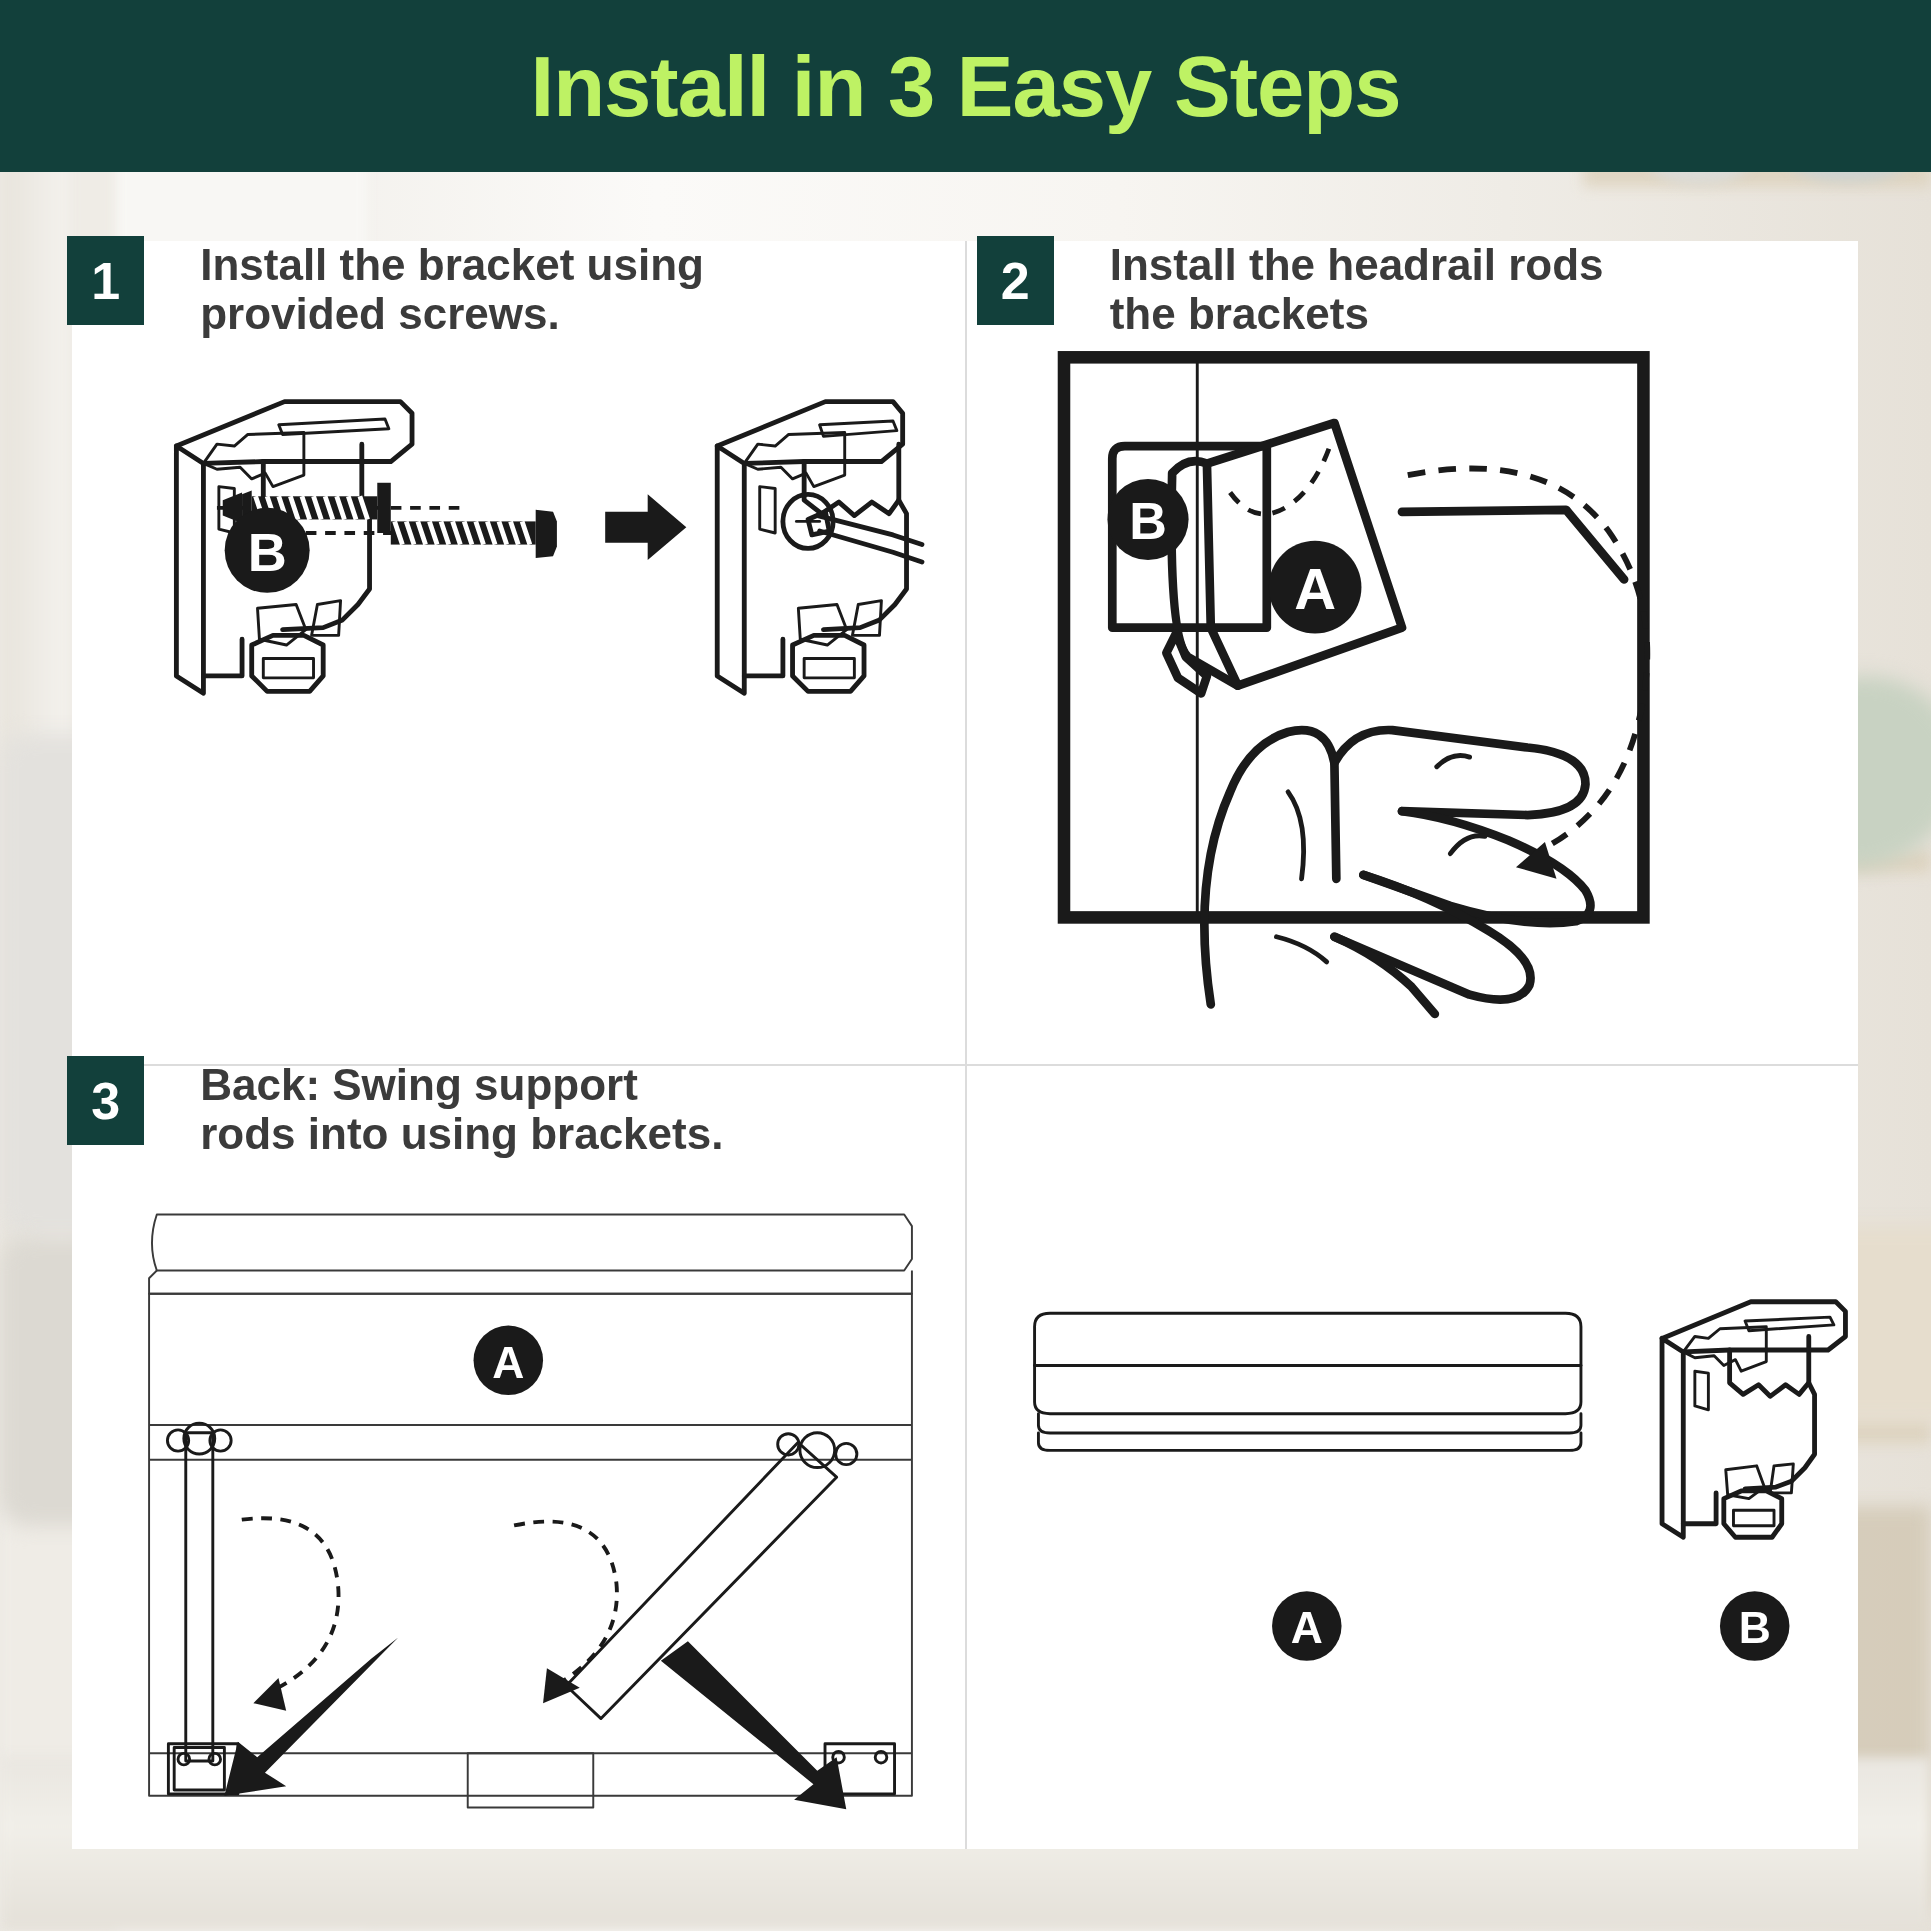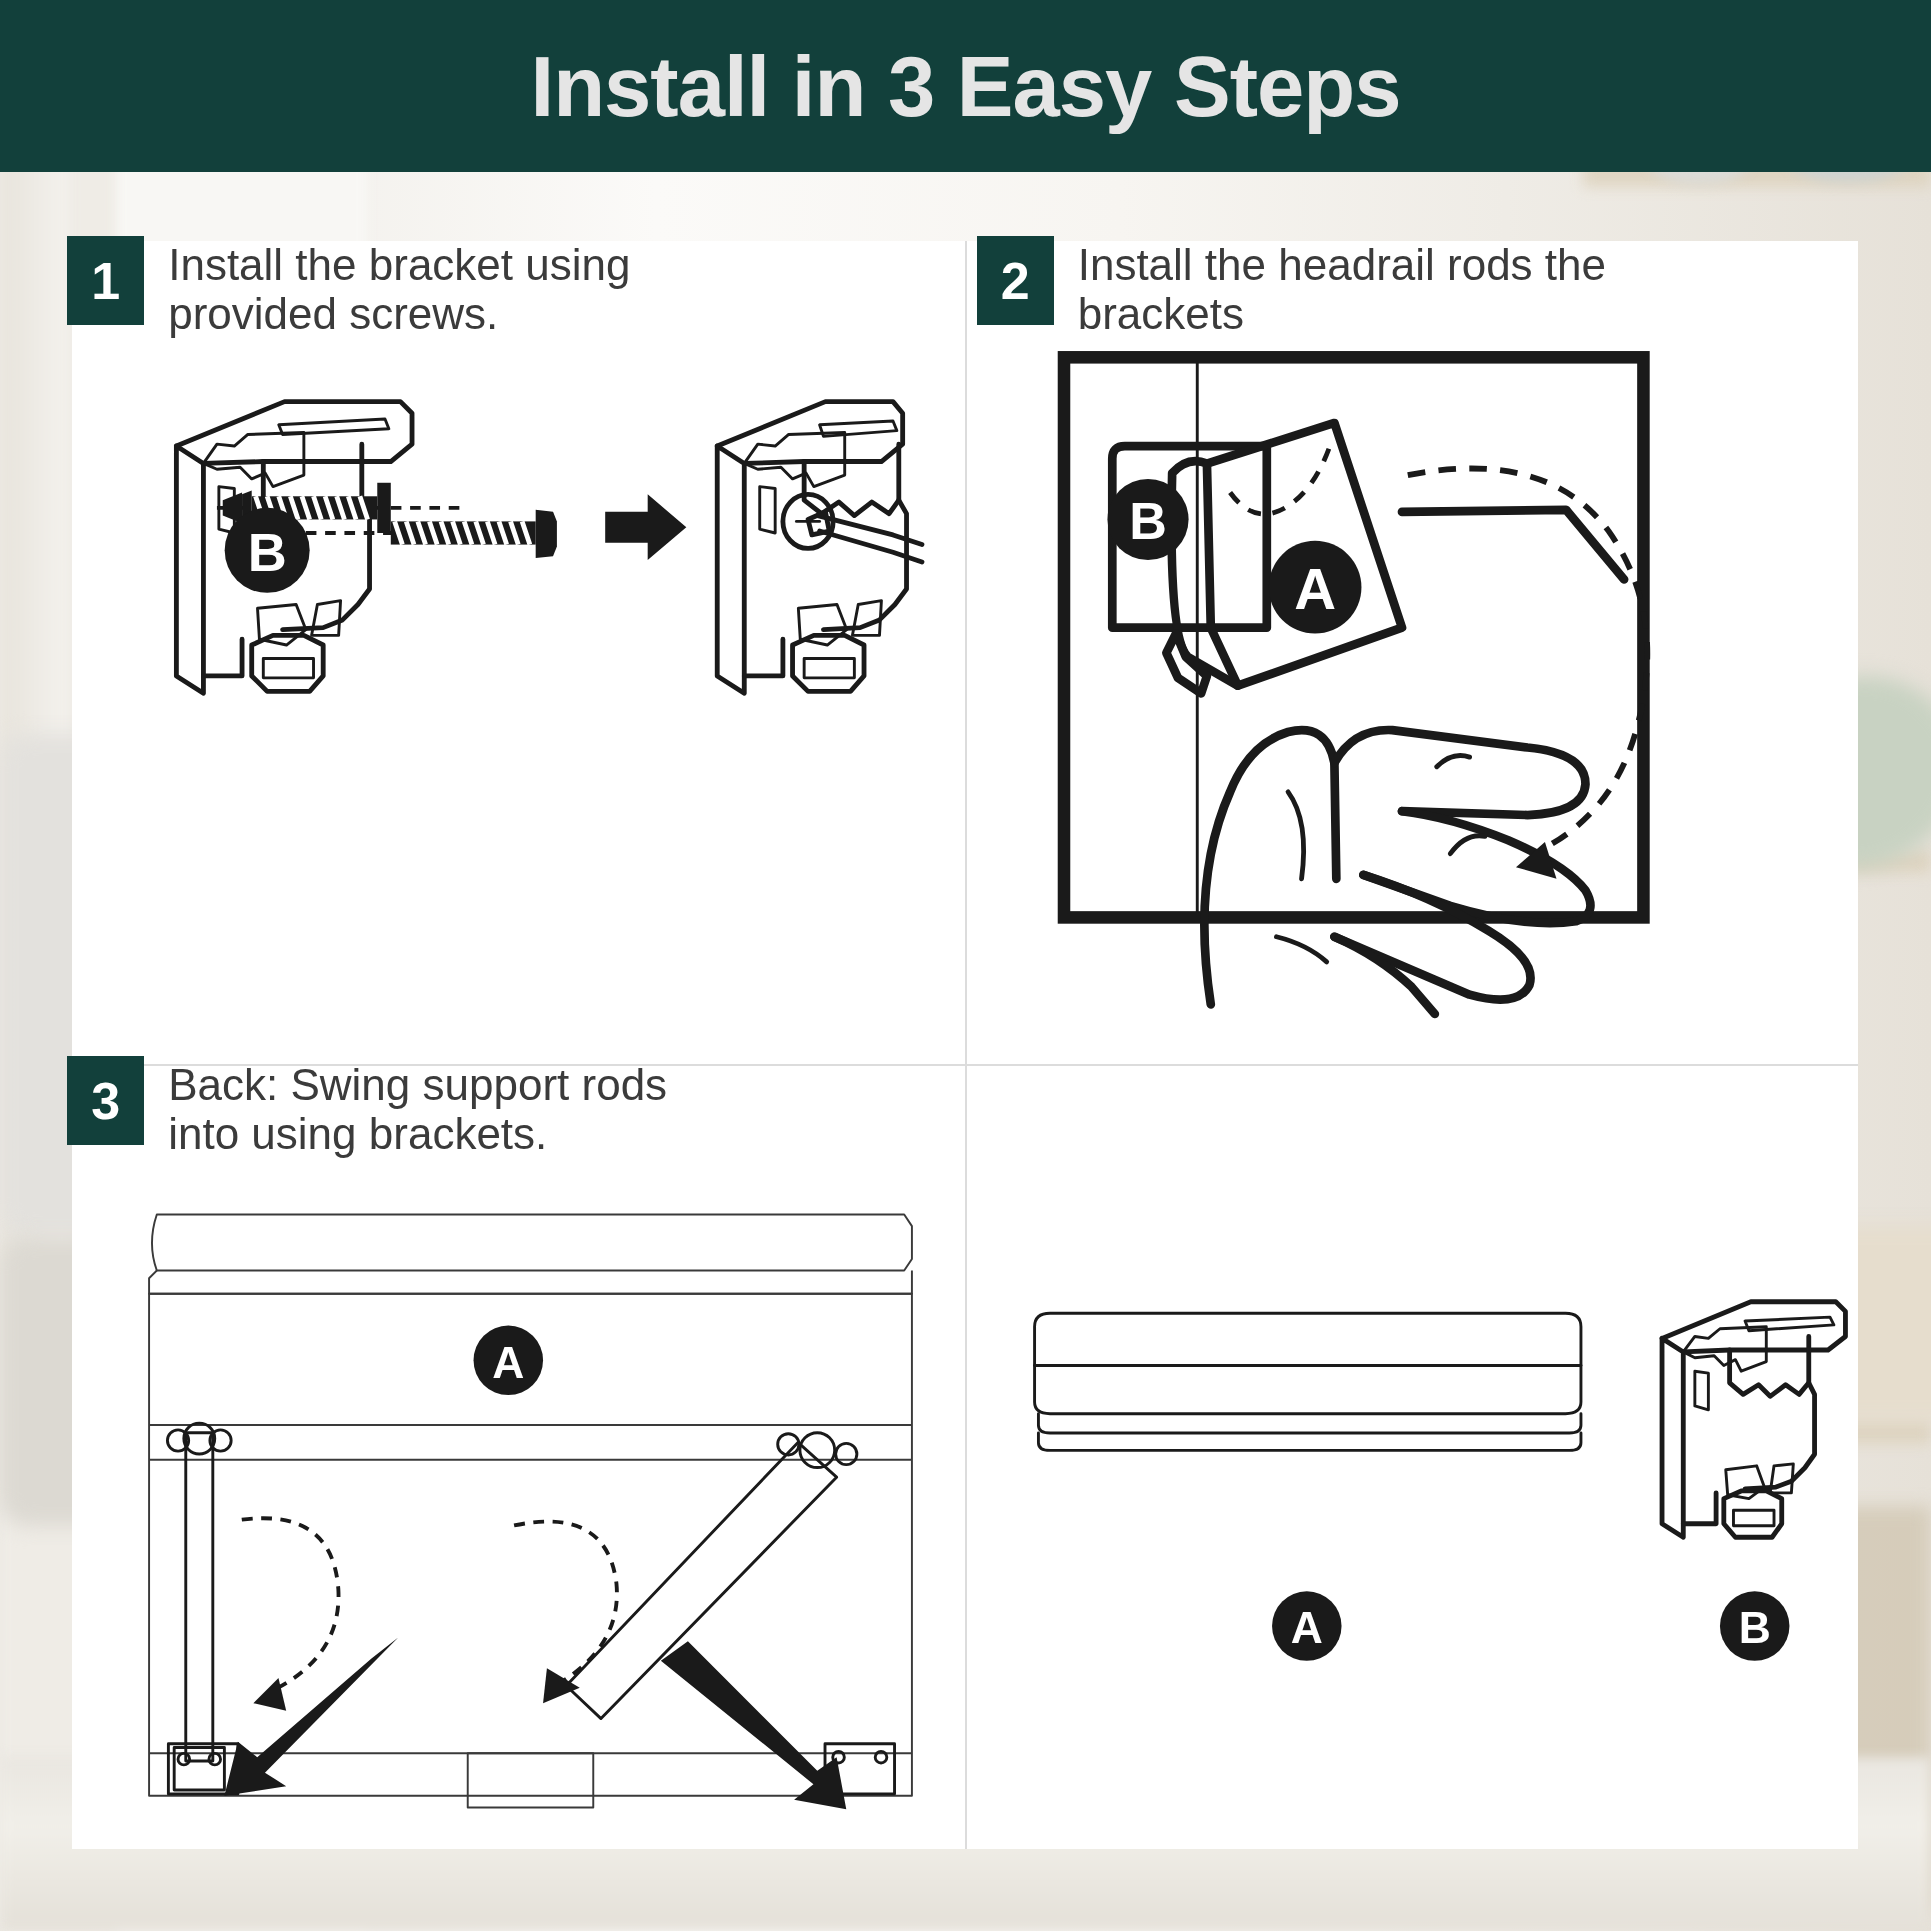--- a/index.html
+++ b/index.html
@@ -24,41 +24,41 @@
   .vase{position:absolute;border-radius:50% 50% 42% 42%/60% 60% 40% 40%;filter:blur(5.8px);}
   .plantblob{position:absolute;border-radius:48% 52% 60% 40%/50% 45% 55% 50%;filter:blur(9.7px);}
   .sofa{position:absolute;border-radius:27px;filter:blur(9.7px);}
   .floor{position:absolute;left:0;right:0;bottom:0;height:174px;
          background:linear-gradient(180deg,#e9e6e0 0%,#f1efe9 40%,#e4e0d8 100%);filter:blur(5.8px);}
   .lcurtain{position:absolute;filter:blur(7.7px);}
 
   
   .banner{position:absolute;left:0;top:0;width:1931px;height:172px;background:#12403b;
           display:flex;align-items:center;justify-content:center;}
-  .banner-title{color:#e5e5e5;font-size:85px;font-weight:bold;letter-spacing:-1px;
+  .banner-title{color:#bef264;font-size:85px;font-weight:bold;letter-spacing:-1px;
                 line-height:1;white-space:nowrap;}
 
   
   .card{position:absolute;left:72px;top:241px;width:1786px;height:1608px;background:#ffffff;}
   .grid{position:absolute;inset:0;}
   .vline{position:absolute;left:893px;top:0;width:1.9px;height:1608px;background:#dcdcdc;}
   .hline{position:absolute;left:0;top:823px;width:1786px;height:1.9px;background:#dcdcdc;}
 
   .quad{position:absolute;}
   .q1{left:0;top:0;width:893px;height:823px;}
   .q2{left:895px;top:0;width:891px;height:823px;}
   .q3{left:0;top:825px;width:893px;height:783px;}
   .q4{left:895px;top:825px;width:891px;height:783px;}
 
   
   .step-head{position:absolute;display:flex;align-items:flex-start;}
   .badge{width:77px;height:89px;background:#12403b;color:#fff;
          display:flex;align-items:center;justify-content:center;
          font-size:52px;font-weight:bold;flex:0 0 auto;}
-  .step-text{margin-left:24px;color:#3b3b3b;font-size:44px;font-weight:normal;
+  .step-text{margin-left:56px;color:#3b3b3b;font-size:44px;font-weight:bold;
              line-height:1.12;max-width:541px;padding-top:3.9px;}
 
   .s1head{left:-4.8px;top:-4.8px;}
   .s2head{left:9.7px;top:-4.8px;}
   .s3head{left:-4.8px;top:-9.7px;}
 
   
   .illus{position:absolute;}
   .i1{left:87px;top:145px;width:734px;height:406px;}
   .i2{left:-19.3px;top:97px;width:908px;height:676px;}

